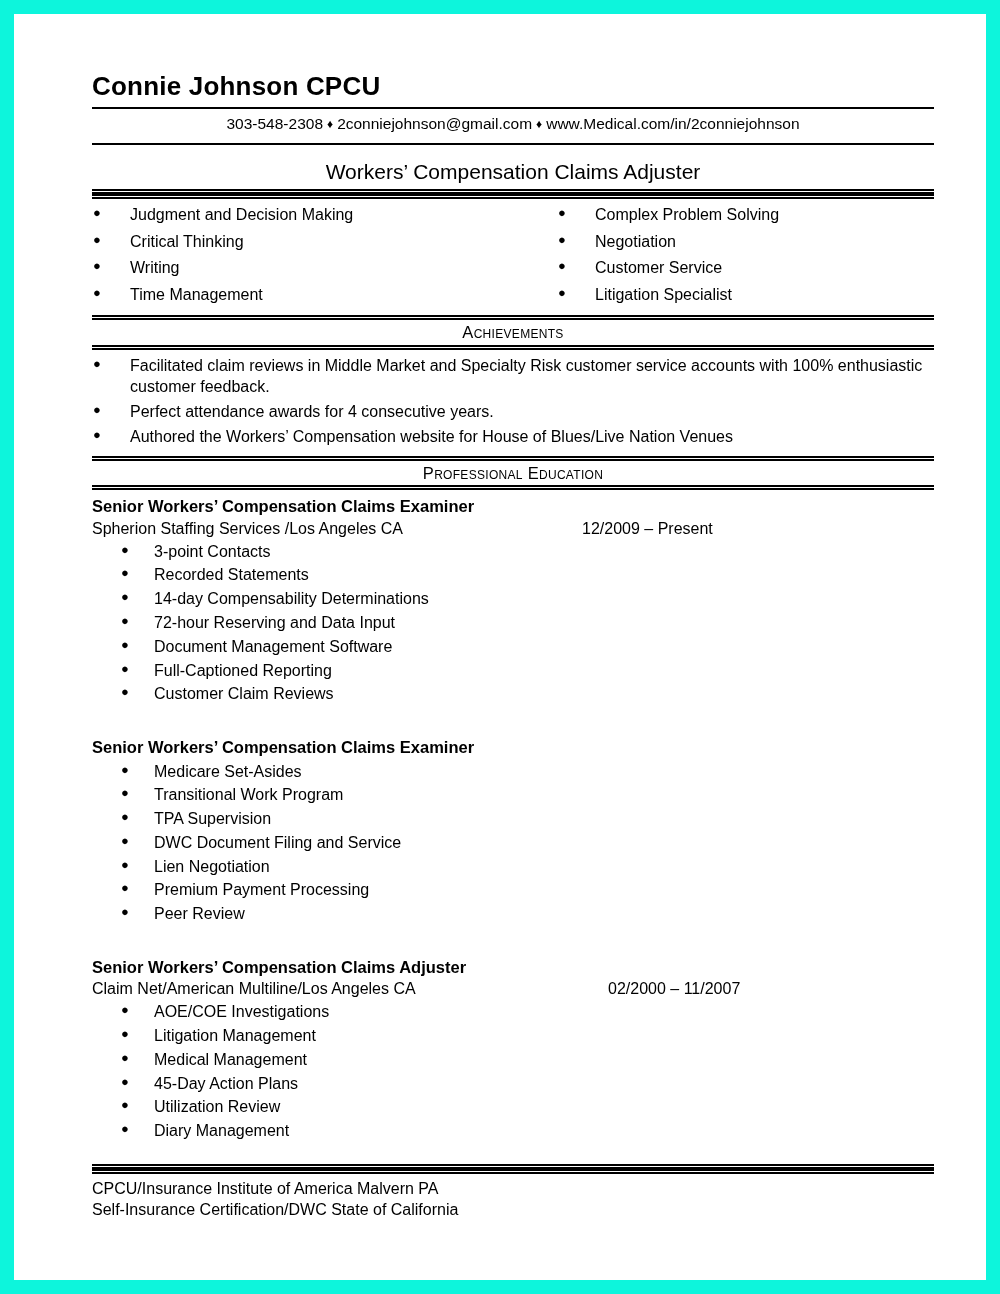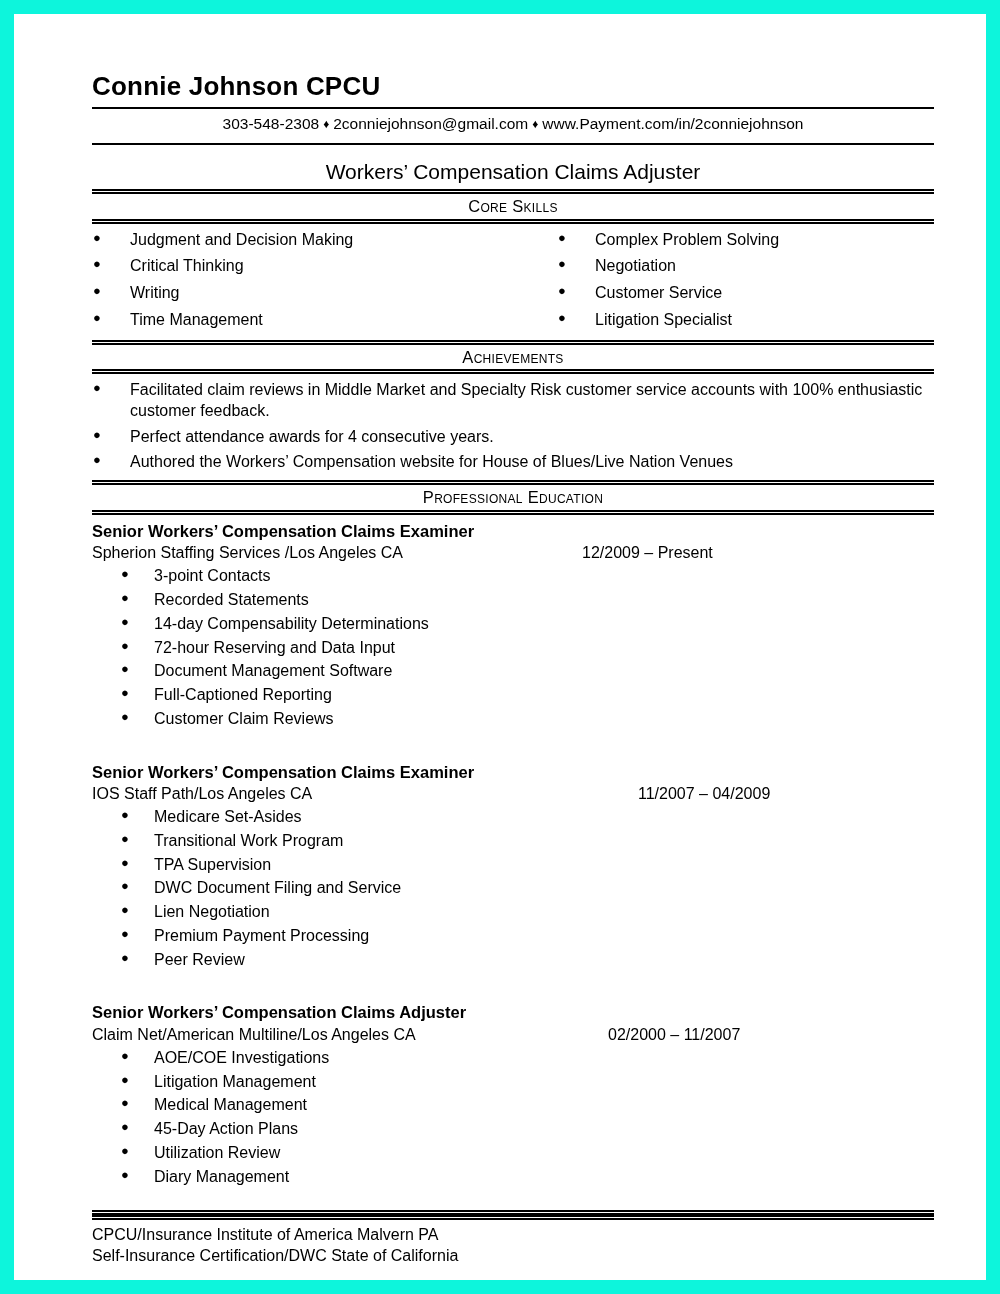--- a/index.html
+++ b/index.html
@@ -182,29 +182,28 @@
 </head>
 <body style="background: rgb(13, 245, 220);">
 
 <div class="page">
   <div class="sheet">
 
     <div class="name">Connie Johnson CPCU</div>
     <div class="rule-single"></div>
 
     <div class="contact">
-      <span>303-548-2308</span><span class="sep">♦</span><span>2conniejohnson@gmail.com</span><span class="sep">♦</span><span>www.Payment.com/in/2conniejohnson</span>
+      <span>303-548-2308</span><span class="sep">♦</span><span>2conniejohnson@gmail.com</span><span class="sep">♦</span><span>www.Medical.com/in/2conniejohnson</span>
     </div>
 
     <div class="rule-single"></div>
 
     <div class="job-title-head">Workers’ Compensation Claims Adjuster</div>
     <div class="rule-double"></div>
 
-    <div class="section-head">Core Skills</div>
     <div class="rule-double"></div>
 
     <div class="skills-wrap">
       <div class="skills-col left">
         <ul>
           <li>
             <span class="bullet">●</span>
             <span>Judgment and Decision Making</span>
           </li>
           <li>
@@ -303,24 +302,20 @@
           <span class="bullet">●</span>
           <span>Customer Claim Reviews</span>
         </li>
       </ul>
     </div>
 
     <div class="exp-gap"></div>
 
     <div class="exp-block">
       <div class="exp-title">Senior Workers’ Compensation Claims Examiner</div>
-      <div class="exp-meta">
-        <span class="exp-company">IOS Staff Path/Los Angeles CA</span>
-        <span class="exp-dates" style="left: 546px;">11/2007 – 04/2009</span>
-      </div>
       <ul class="exp-list">
         <li>
           <span class="bullet">●</span>
           <span>Medicare Set-Asides</span>
         </li>
         <li>
           <span class="bullet">●</span>
           <span>Transitional Work Program</span>
         </li>
         <li>

